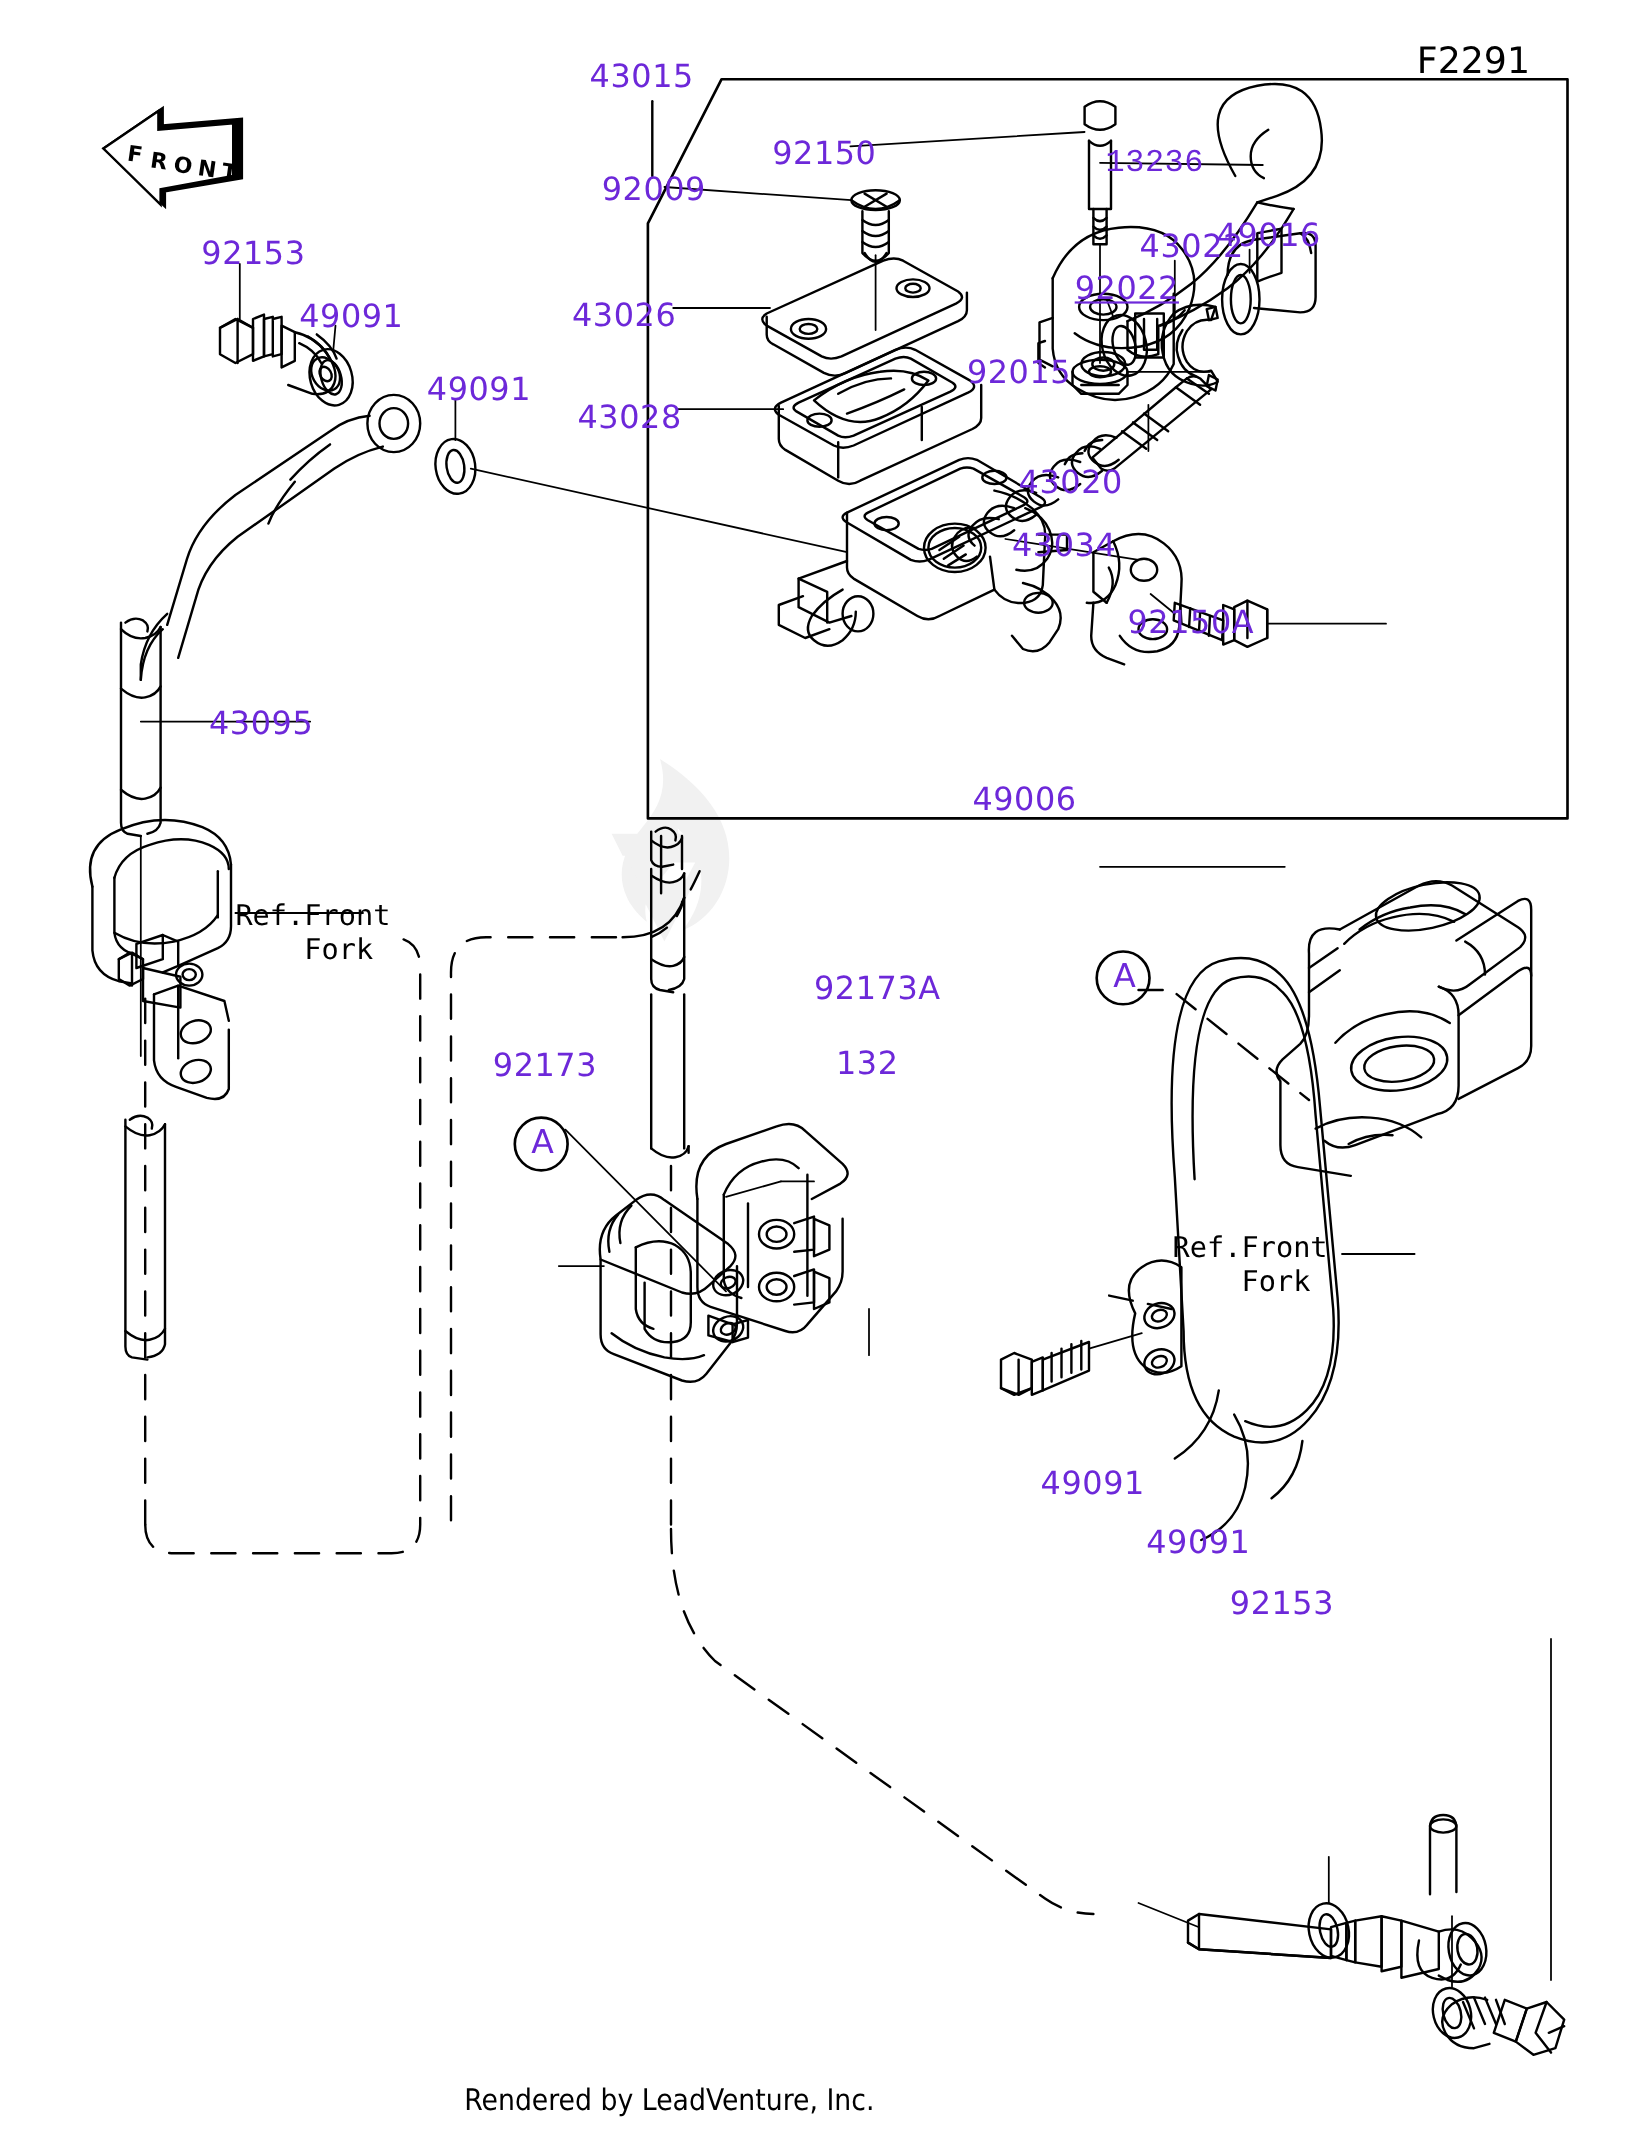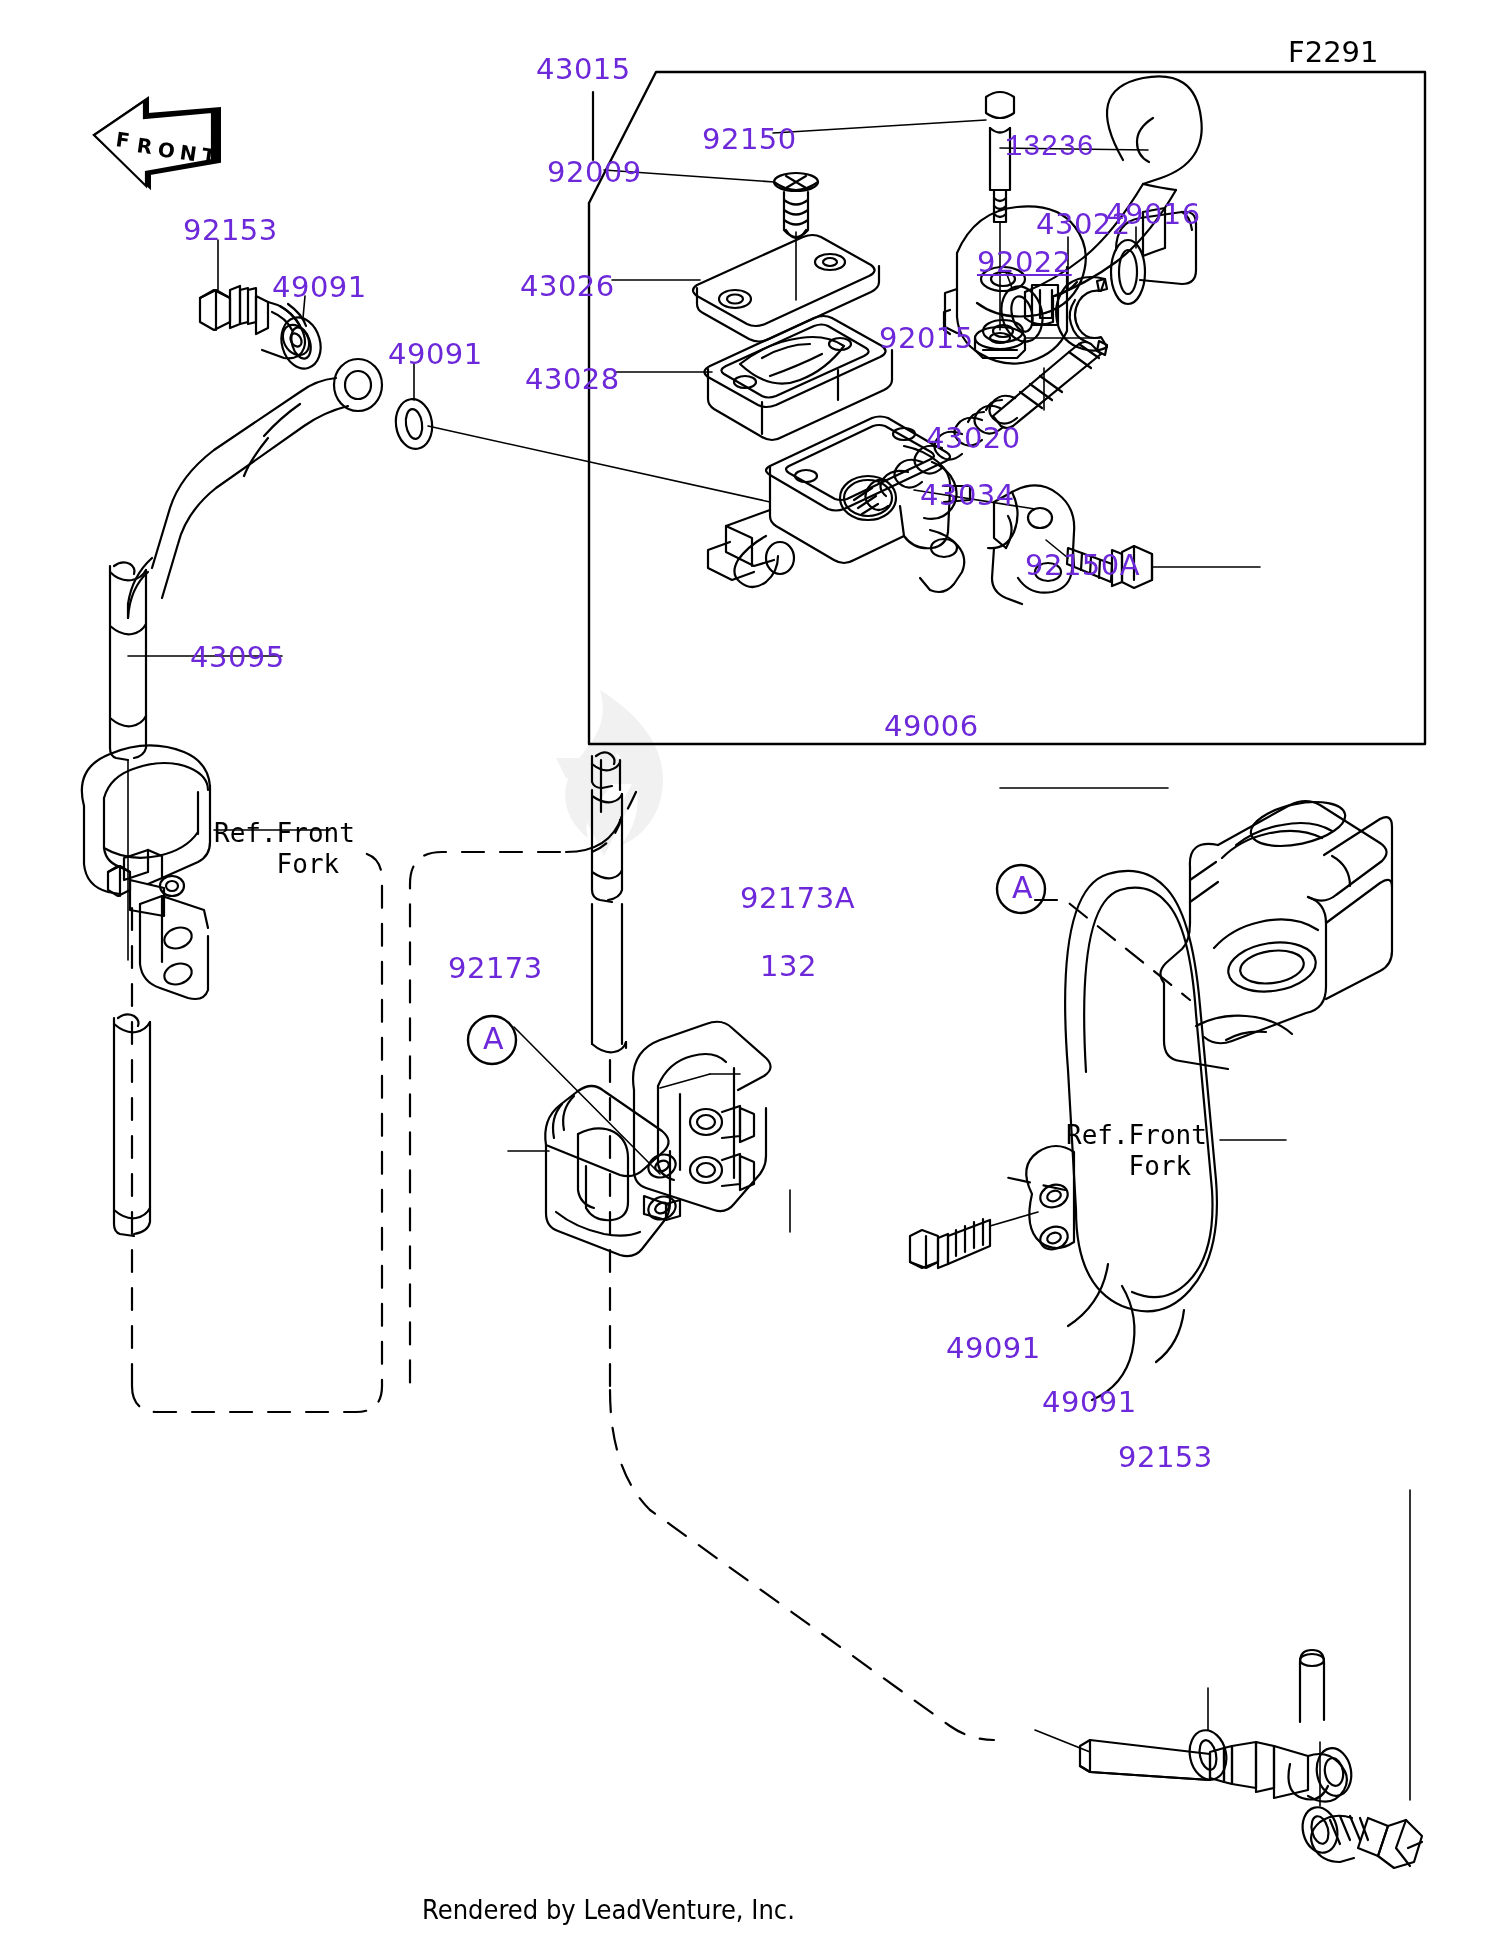--- a/index.html
+++ b/index.html
@@ -37,21 +37,21 @@
     font-family: "DejaVu Sans Mono", monospace;
     font-size: 26px;
     color: #000000;
     white-space: pre;
     line-height: 1.18;
     letter-spacing: 0px;
   }
   .code {
     position: absolute;
     font-family: "DejaVu Sans", sans-serif;
-    font-size: 29px;
+    font-size: 33px;
     color: #000000;
     white-space: pre;
   }
   .footer {
     position: absolute;
     left: 0;
     top: 1894px;
     width: 1217px;
     text-align: center;
     font-family: "DejaVu Sans Condensed", "DejaVu Sans", sans-serif;

